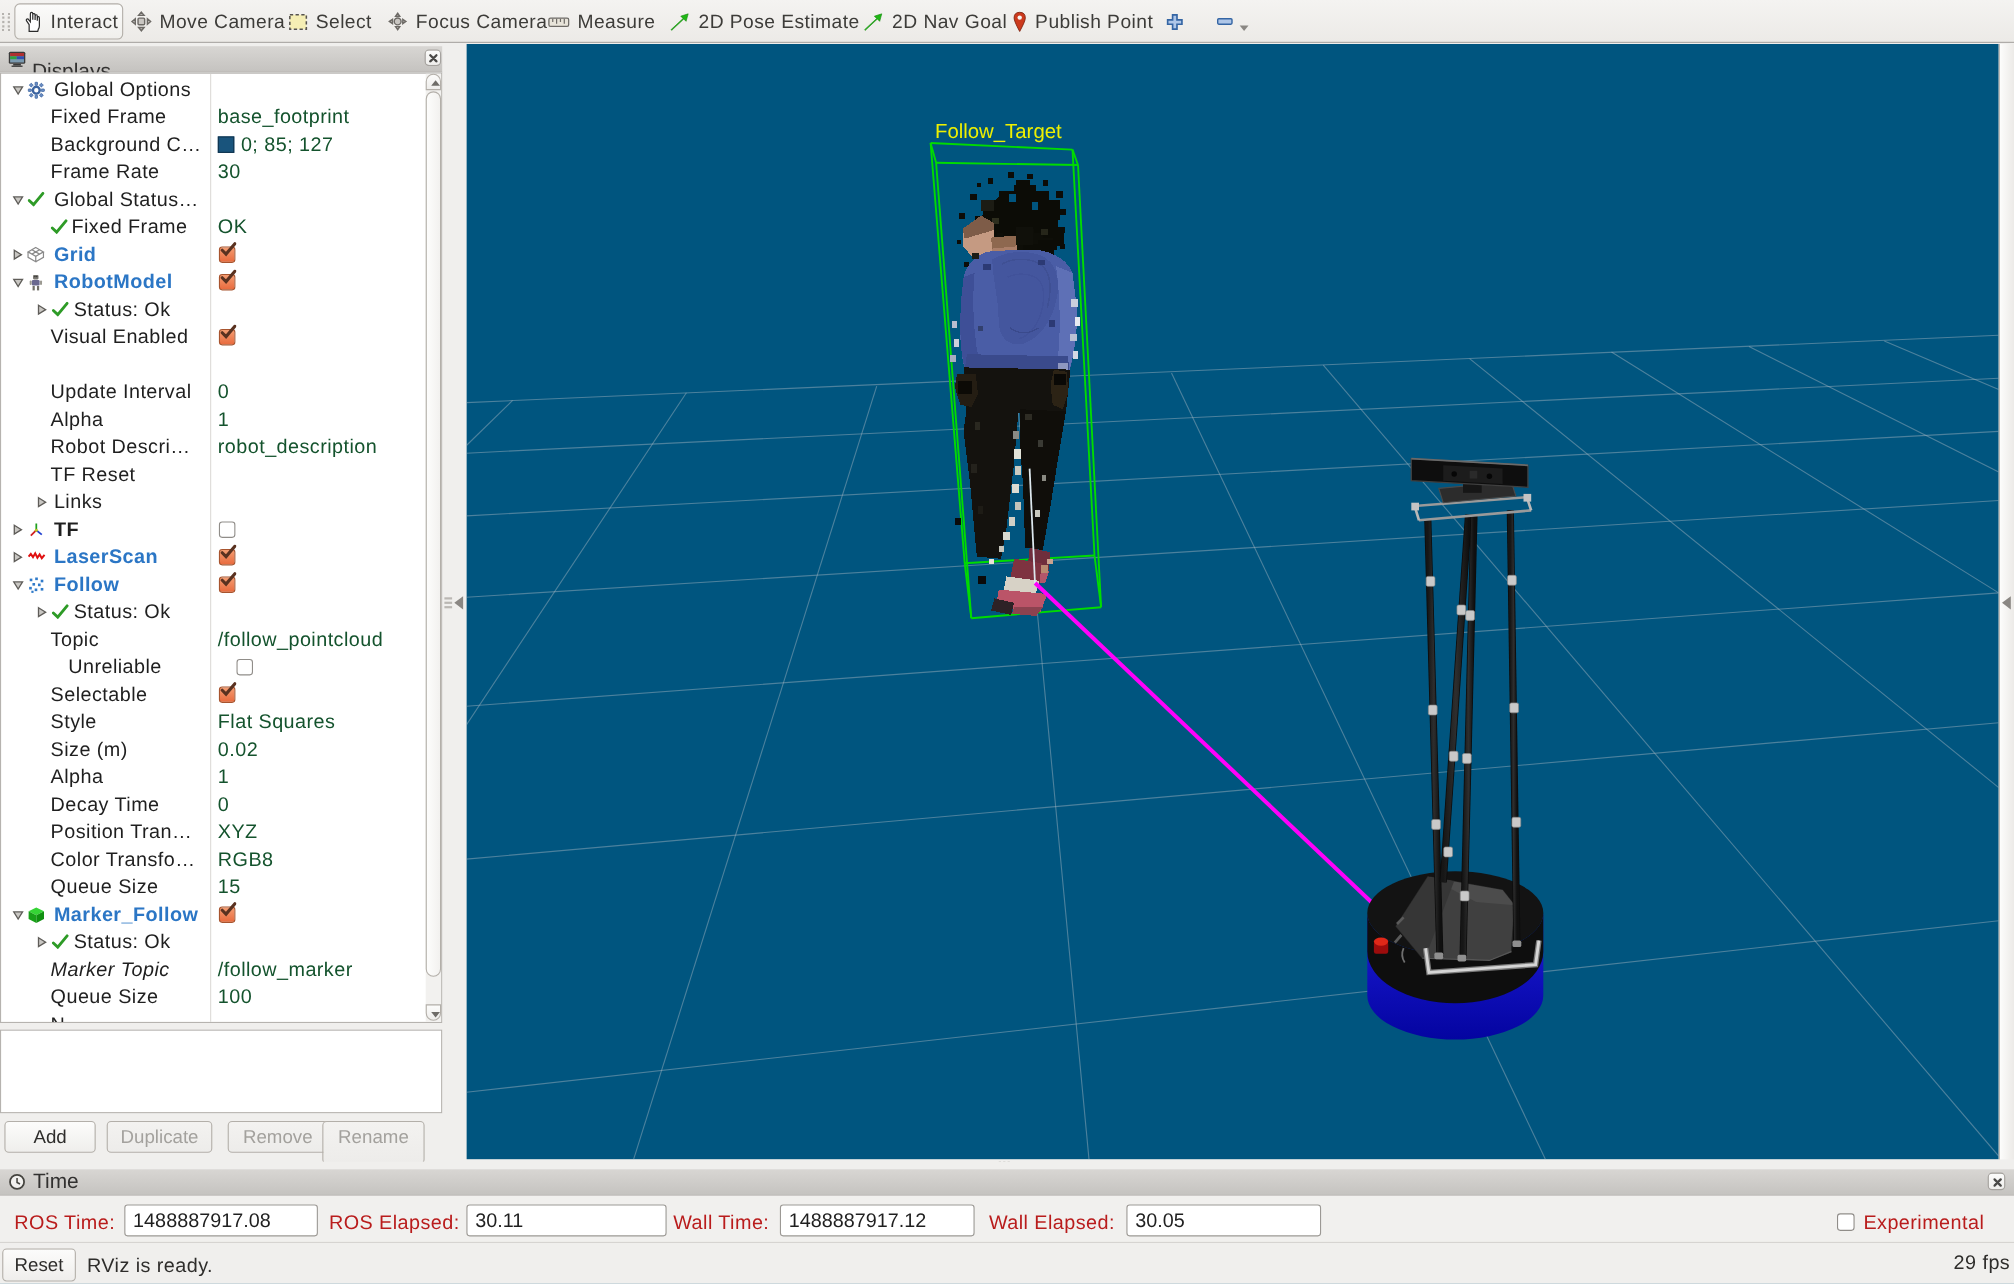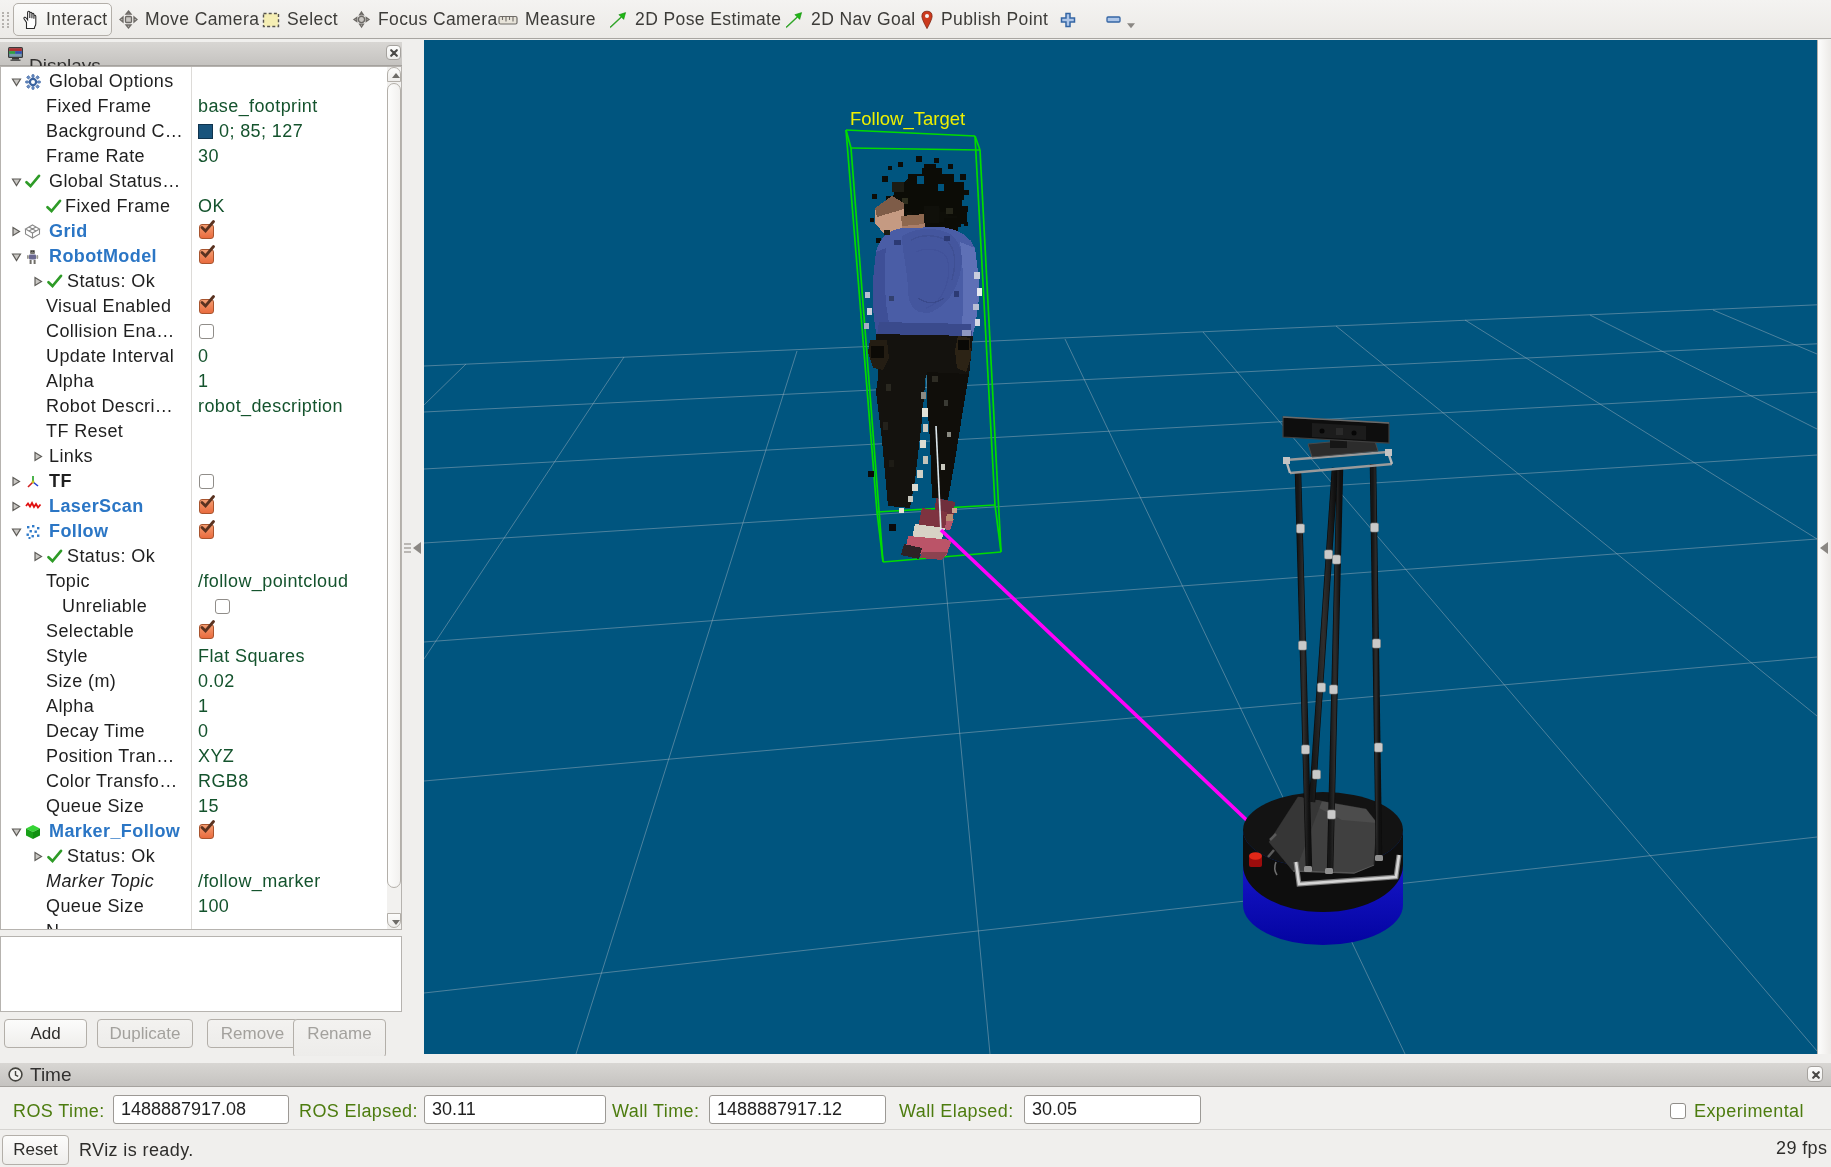--- a/index.html
+++ b/index.html
@@ -11,21 +11,21 @@
 .ttl{background:linear-gradient(#d8d6d3,#c5c3c0);border-bottom:1px solid #a5a29e;color:#323130}
 .row{position:absolute;height:25px;line-height:25px;white-space:nowrap;font-size:18px}
 .lbl{color:#1f1f1f;letter-spacing:.4px}
 .blue{color:#2b76c5;font-weight:bold}
 .val{color:#14532d;letter-spacing:.4px}
 .cb{position:absolute;width:15px;height:15px;top:5px;border-radius:3px}
 .cb0{background:#fff;border:1px solid #908d89}
 .btn{position:absolute;background:linear-gradient(#fcfcfb,#efeeec);border:1px solid #b3afa9;border-radius:4px;font-size:17px;color:#2e2d2b;text-align:center}
 .btn.dis{color:#a3a19d;background:linear-gradient(#f3f2f0,#edecea)}
 .inp{position:absolute;background:#fff;border:1px solid #9c9995;border-radius:3px;font-size:18px;color:#1f1f1f;padding-left:7px;line-height:27px}
-.tlab{position:absolute;font-size:18px;color:#4d7c0f;letter-spacing:.4px}
+.tlab{position:absolute;font-size:18px;color:#b91c1c;letter-spacing:.4px}
 </style></head><body>
 <div class="abs toolbar">
 <div class="abs" style="left:2px;top:12px;width:3px;height:16px;border-left:2px dotted #b5b2ae"></div>
 <div class="abs" style="left:7px;top:12px;width:3px;height:16px;border-left:2px dotted #b5b2ae"></div>
 <div class="tbtn interact">
       <svg width="18" height="20" viewBox="0 0 18 20" style="">
         <path d="M5.5 18.5 L5.5 12.5 L3.2 9.0 Q2.5 7.8 3.5 7.3 Q4.4 6.9 5.2 8.0 L6.6 9.8 L6.6 2.6 Q6.6 1.2 7.7 1.2 Q8.8 1.2 8.8 2.6 L8.8 8 L8.8 3.4 Q8.9 2.2 9.9 2.3 Q10.9 2.4 10.9 3.6 L10.9 8.2 L11 4.4 Q11.1 3.3 12 3.4 Q12.9 3.5 12.9 4.7 L12.9 8.8 L13 6.1 Q13.1 5.1 13.9 5.2 Q14.8 5.3 14.8 6.4 L14.8 13.5 Q14.8 15.5 13.8 16.6 L13.3 18.5 Z" fill="#fff" stroke="#2b2b2b" stroke-width="1.1"></path>
       </svg>
       <span>Interact</span>
     </div>
@@ -242,26 +242,20 @@
         </span>
         <span class="abs lbl" style="left:66px;">Status: Ok</span>
       </div>
 <div class="row" style="left:0;top:227px;width:388px">
         <span class="abs lbl" style="left:45px;">Visual Enabled</span>
         <span class="abs" style="left:198px;top:0;width:18px;height:25px">
           <span class="cb" style="background:linear-gradient(#f49d72,#e96b3e);border:1px solid #a8542e"></span>
           <svg class="abs" width="16" height="15" viewBox="0 0 16 15" style="top:1px">
             <path d="M3 7.5 L6.5 11 L14.5 1.5" fill="none" stroke="#5a3220" stroke-width="2.8" stroke-linecap="round"></path>
           </svg>
-        </span>
-      </div>
-<div class="row" style="left:0;top:252px;width:388px">
-        <span class="abs lbl" style="left:45px;">Collision Ena…</span>
-        <span class="abs" style="left:198px;top:0;width:18px;height:25px">
-          <span class="cb cb0"></span>
         </span>
       </div>
 <div class="row" style="left:0;top:277px;width:388px">
         <span class="abs lbl" style="left:45px;">Update Interval</span>
         <span class="abs val" style="left:197px">0</span>
       </div>
 <div class="row" style="left:0;top:302px;width:388px">
         <span class="abs lbl" style="left:45px;">Alpha</span>
         <span class="abs val" style="left:197px">1</span>
       </div>

